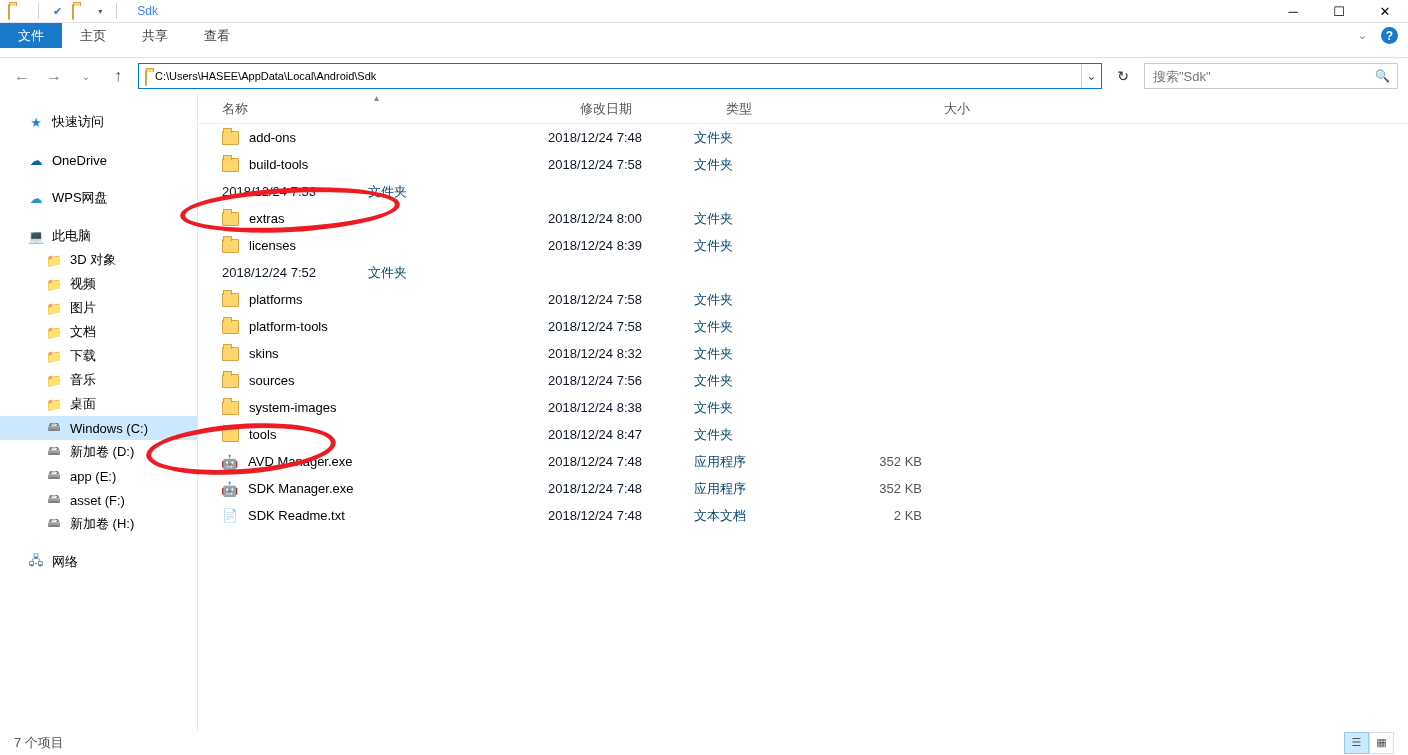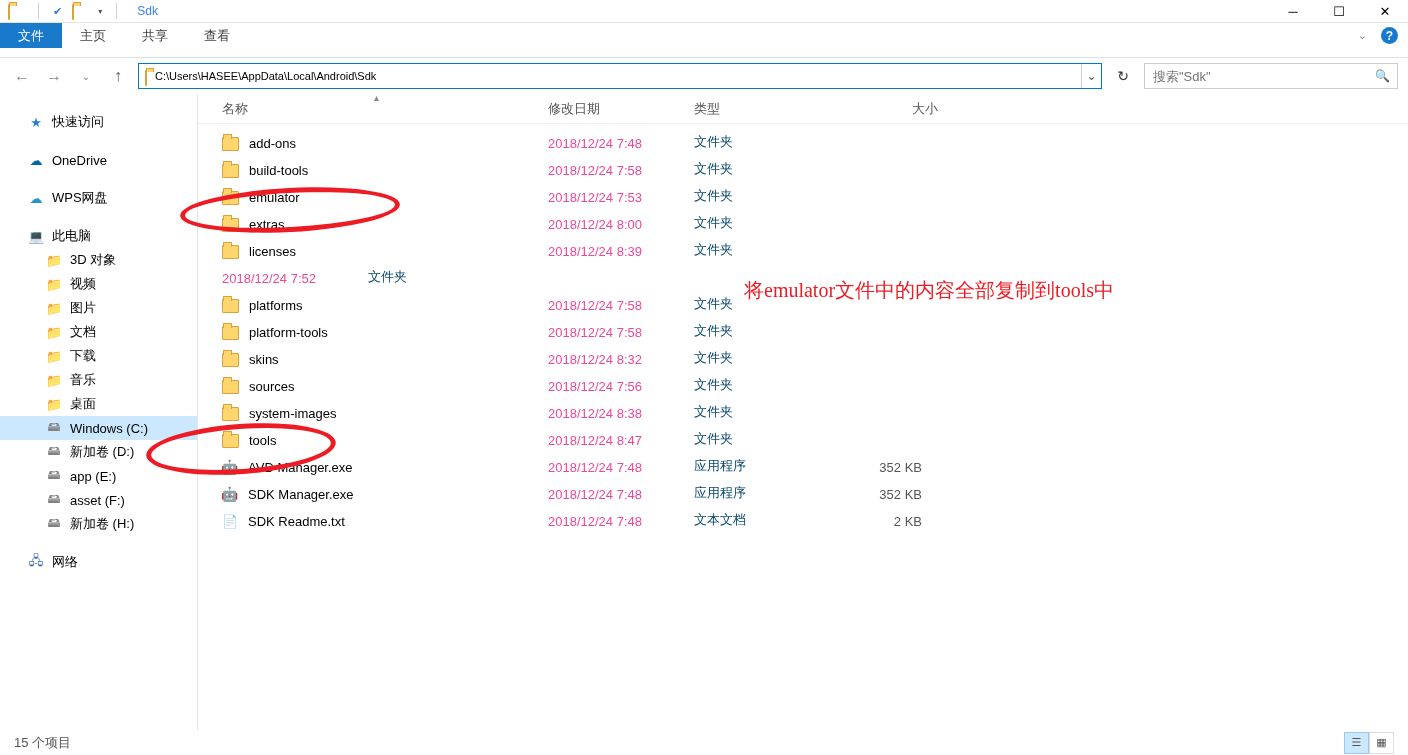--- a/index.html
+++ b/index.html
@@ -50,27 +50,27 @@
 .cloud-teal { color:#2196c4; }
 .pc { color:#3a6ea5; }
 .drive { color:#808080; }
 .folder-y { color:#f0b83a; }
 .net { color:#3a6ea5; }
 
 
 .content { flex:1; position:relative; }
 .columns { height: 30px; display:flex; align-items:center; border-bottom:1px solid #eee; padding-left: 24px; color:#555; font-size:13px; }
 .col-name { width: 326px; position:relative; }
-.col-date { width: 146px; }
+.col-date { width: 146px; margin-left: 32px; }
 .col-type { width: 154px; }
 .col-size { width: 90px; text-align:right; }
 .sort-arrow { position:absolute; left: 152px; top:-8px; font-size:10px; color:#888; }
-.row { height: 27px; display:flex; align-items:flex-end; padding-left: 24px; font-size:13px; color:#000; }
+.row { height: 27px; display:flex; align-items:center; padding-left: 24px; font-size:13px; color:#000; }
 .row .rname { width:326px; display:flex; align-items:center; gap:10px; }
-.row .rdate { width:146px; color:#ec4899; }
+.row .rdate { width:146px; color:#0f172a; }
 .row .rtype { width:154px; color:#0c4a6e; }
 .row .rsize { width:90px; text-align:right; color:#555; padding-right:16px; }
 .ficon { width:17px; height:14px; display:inline-block; background:#ffd66e; border:1px solid #d9a23d; border-radius:1px; position:relative; }
 .ficon::before { content:""; position:absolute; top:-4px; left:0; width:7px; height:4px; background:#ffd66e; border:1px solid #d9a23d; border-bottom:none; border-radius:1px 1px 0 0; }
 .exe-ico { width:16px; height:16px; display:inline-flex; align-items:center; justify-content:center; color:#6ab04c; font-size:14px; }
 .txt-ico { width:16px; height:16px; display:inline-flex; align-items:center; justify-content:center; color:#777; font-size:13px; }
 
 
 .status { position:absolute; bottom:0; left:0; right:0; height:25px; display:flex; align-items:center; padding: 0 14px; font-size:13px; color:#555; background:#fff; }
 .status .views { margin-left:auto; display:flex; gap:0; }
@@ -229,24 +229,20 @@
         <div class="row">
           <div class="rname">
             <span class="ficon"></span>
             <span>build-tools</span>
           </div>
           <div class="rdate">2018/12/24 7:58</div>
           <div class="rtype">文件夹</div>
           <div class="rsize"></div>
         </div>
         <div class="row">
-          <div class="rname">
-            <span class="ficon"></span>
-            <span>emulator</span>
-          </div>
           <div class="rdate">2018/12/24 7:53</div>
           <div class="rtype">文件夹</div>
           <div class="rsize"></div>
         </div>
         <div class="row">
           <div class="rname">
             <span class="ficon"></span>
             <span>extras</span>
           </div>
           <div class="rdate">2018/12/24 8:00</div>
@@ -345,23 +341,22 @@
             <span>SDK Readme.txt</span>
           </div>
           <div class="rdate">2018/12/24 7:48</div>
           <div class="rtype">文本文档</div>
           <div class="rsize">2 KB</div>
         </div>
       </div>
 
     <div class="annotation-circle" style="left:-18px; top:94px; width:220px; height:44px; transform:rotate(-3deg);"></div>
     <div class="annotation-circle" style="left:-52px; top:330px; width:190px; height:50px; transform:rotate(-4deg);"></div>
-    <div class="annotation-text" style="left:546px; top:183px;">将emulator文件中的内容全部复制到tools中</div>
   </div>
 </div>
 
 <div class="status">
-  <span>15 个项目</span>
+  <span>7 个项目</span>
   <div class="views">
     <div class="vbtn active">☰</div>
     <div class="vbtn">▦</div>
   </div>
 </div>
 
 </body></html>

